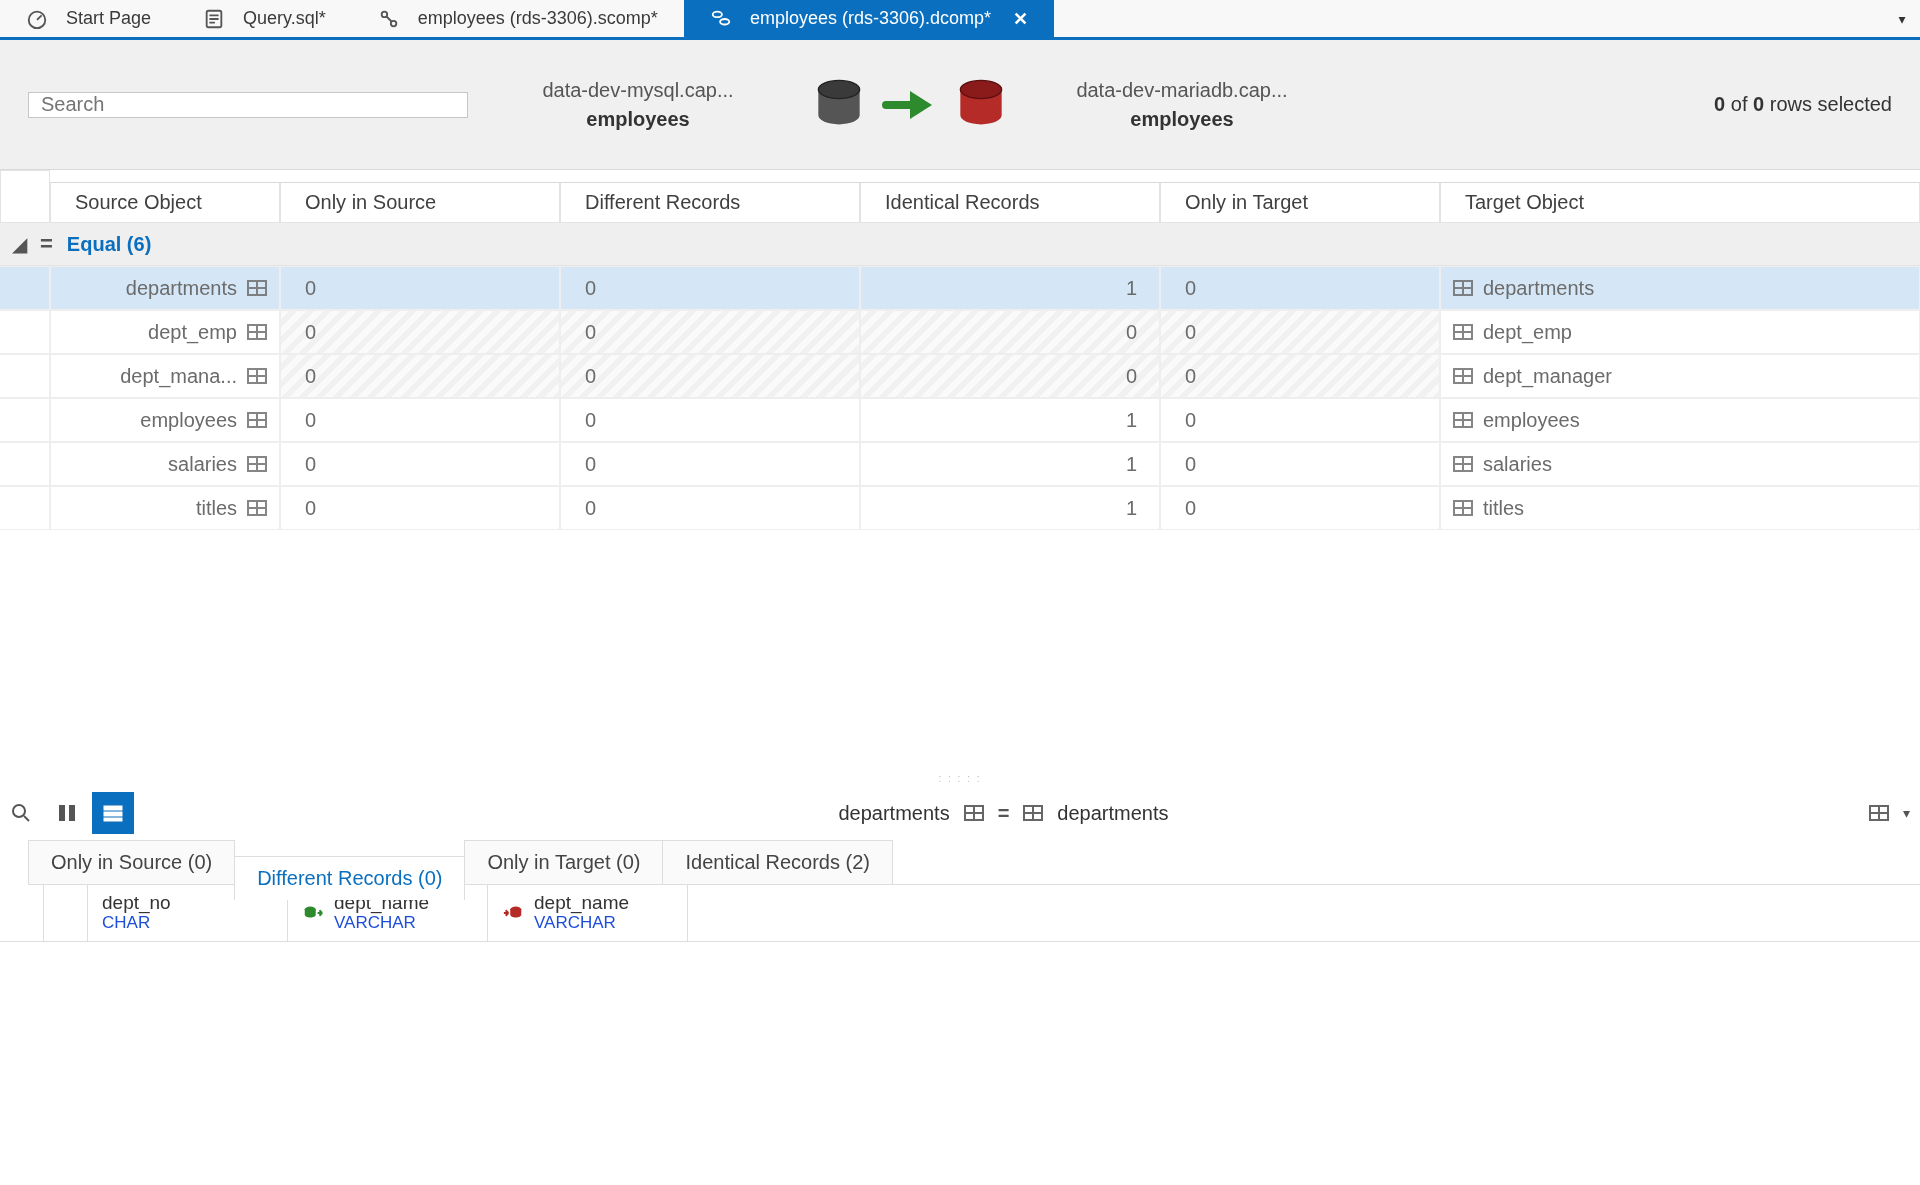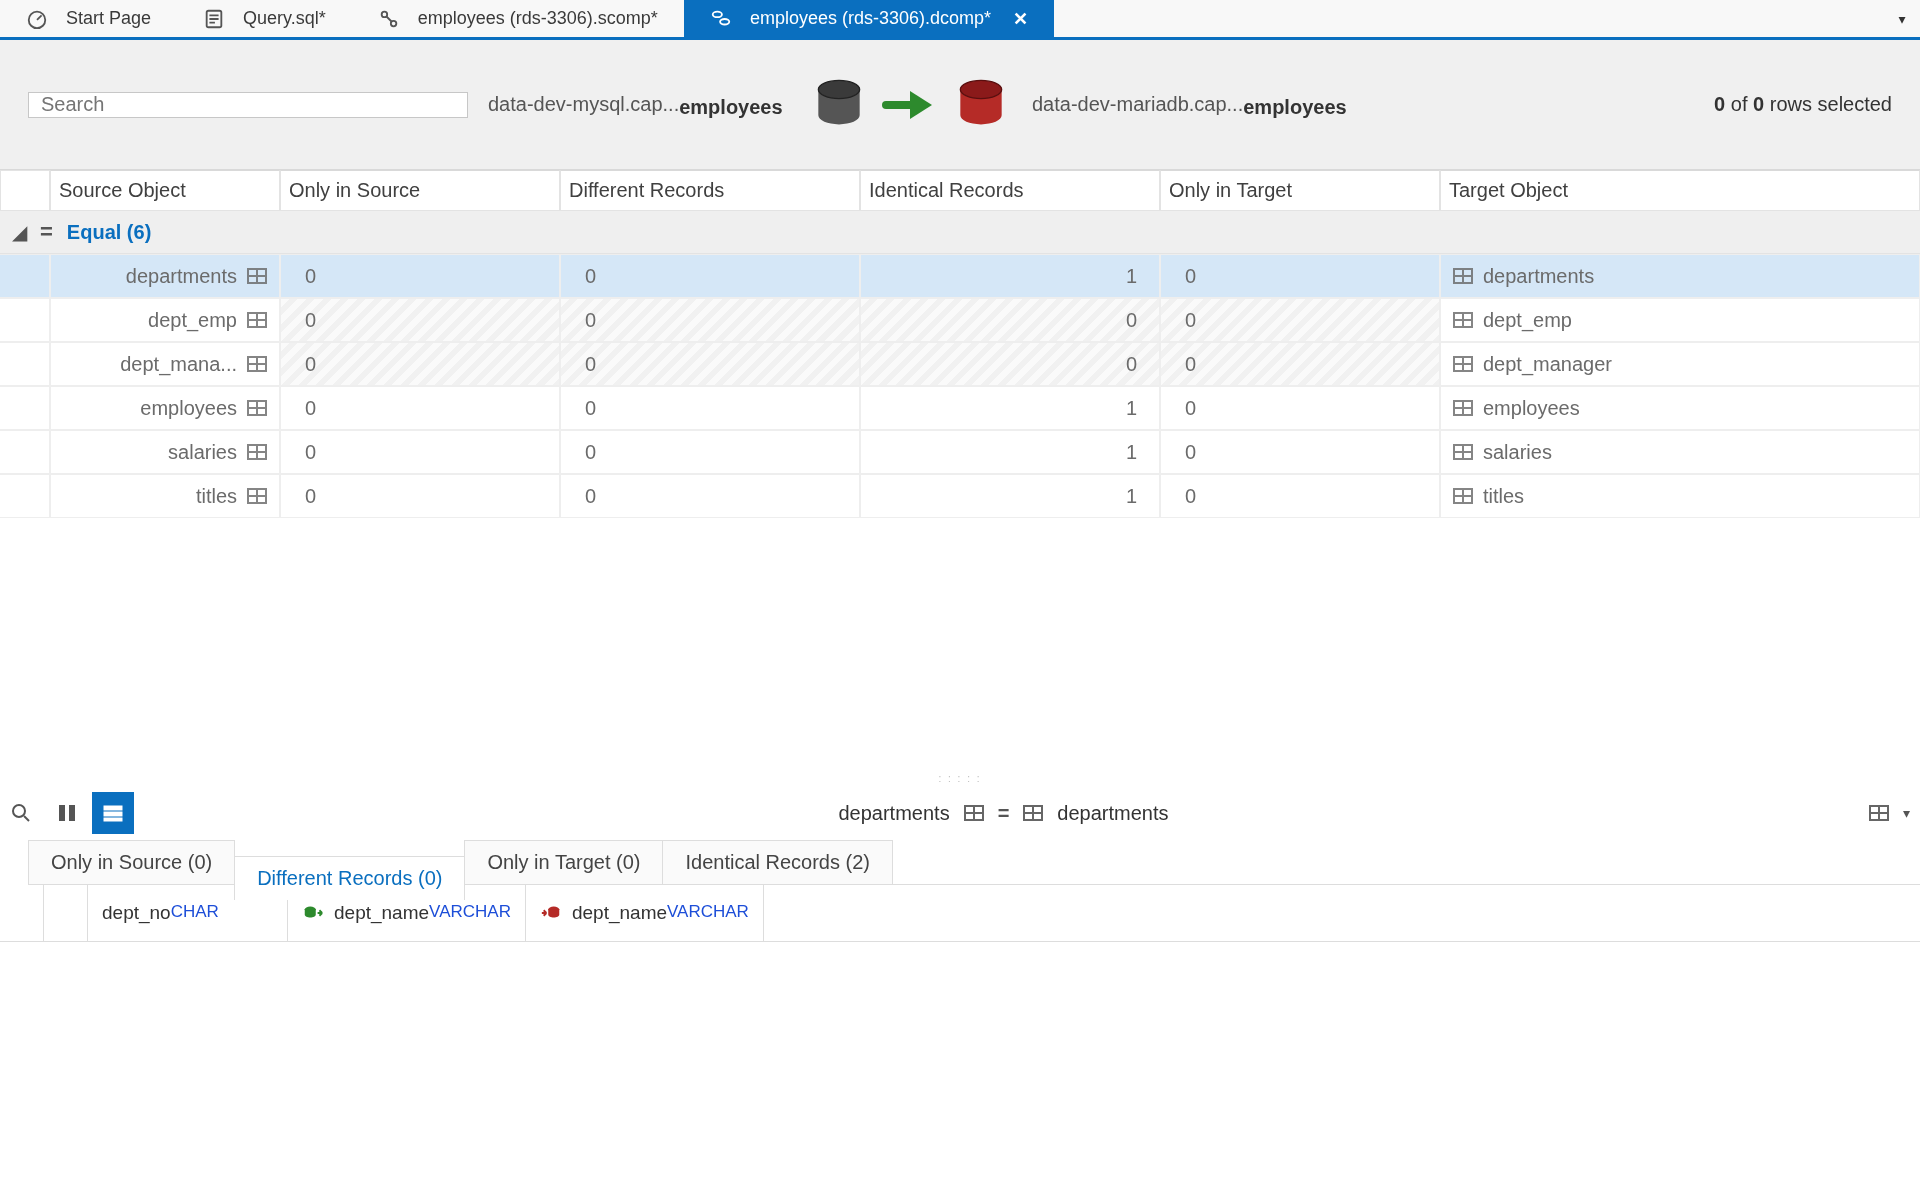--- a/index.html
+++ b/index.html
@@ -66,22 +66,23 @@
     width: 440px;
     height: 26px;
     border: 1px solid #c7c7c7;
     background: #fff;
     padding: 0 12px;
     font-size: 20px;
     color: #999;
   }
   .headerbar .dbgroup {
     display: flex;
-    flex-direction: row;
-    align-items: center;
+    flex-direction: column;
+    align-items: center;
+    justify-content: center;
     margin: 0 20px;
     min-width: 300px;
   }
   .headerbar .dbgroup .host { color: #555; font-size: 20px; }
   .headerbar .dbgroup .dbname { font-weight: 700; font-size: 20px; margin-top: 6px; }
   .headerbar .dbicon { display: flex; align-items: center; justify-content: center; }
   .headerbar .arrow { display: flex; align-items: center; justify-content: center; width: 80px; }
   .headerbar .selcount {
     margin-left: auto;
     color: #333;
@@ -92,24 +93,25 @@
   
   .grid {
     display: grid;
     grid-template-columns: 50px 230px 280px 300px 300px 280px 480px;
     font-size: 20px;
     color: #404040;
   }
   .grid .hcell {
     border: 1px solid #e3e3e3;
     border-top: 1px solid #d9d9d9;
-    padding: 8px 8px;
+    padding: 8px 24px;
     background: #fff;
     text-align: left;
     white-space: nowrap;
+    margin-top: 12px;
   }
   .grid .hspacer { border: 1px solid #e3e3e3; background: #fff; }
 
   .grouprow {
     grid-column: 1 / -1;
     display: flex;
     align-items: center;
     gap: 14px;
     padding: 8px 12px;
     background: #efefef;
@@ -231,21 +233,21 @@
   }
   .colheaders .rowhdr + .rowhdr { width: 44px; }
   .colheaders .colhdr {
     display: flex;
     align-items: center;
     gap: 10px;
     padding: 6px 14px;
     border-right: 1px solid #ddd;
     min-width: 200px;
   }
-  .colheaders .colhdr .meta { display: flex; flex-direction: row; line-height: 1.1; }
+  .colheaders .colhdr .meta { display: flex; flex-direction: column; line-height: 1.1; }
   .colheaders .colhdr .meta .nm { color: #333; font-size: 19px; }
   .colheaders .colhdr .meta .ty { color: #1d4ed8; font-size: 17px; }
 
 </style>
 </head>
 <body>
 
 <div class="tabstrip">
   <div class="tab">
     <span class="icon glyph18">

